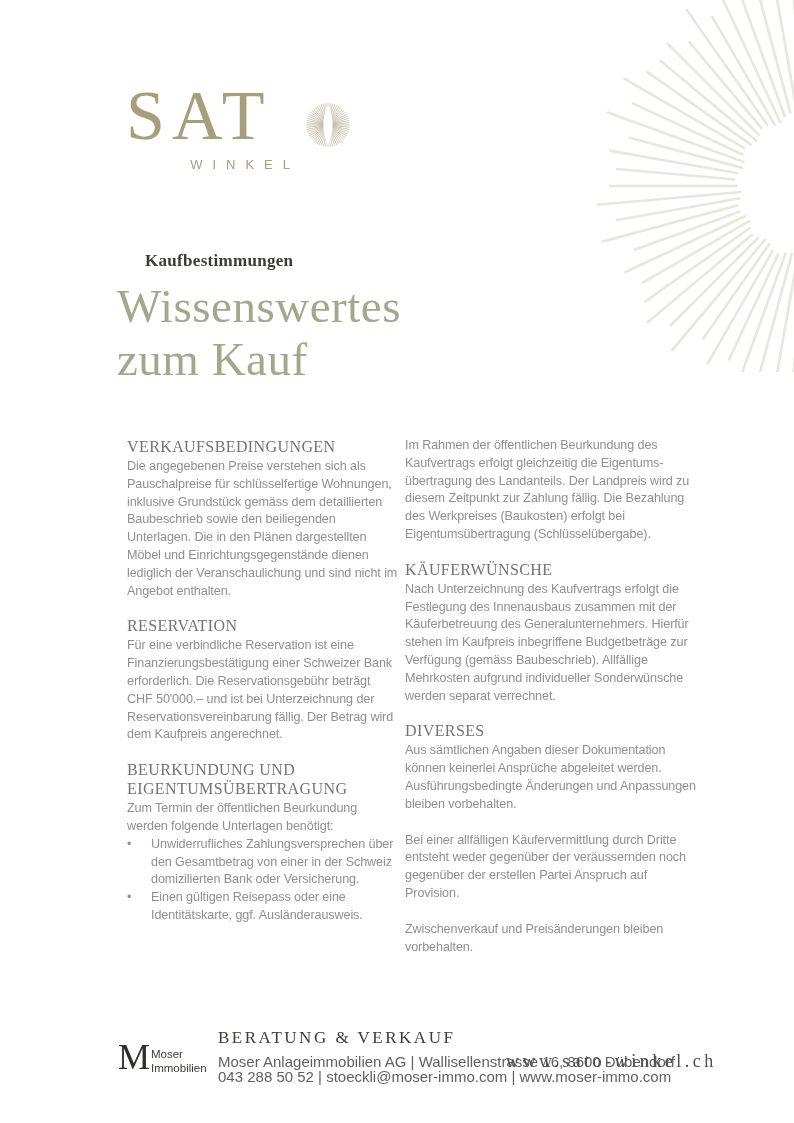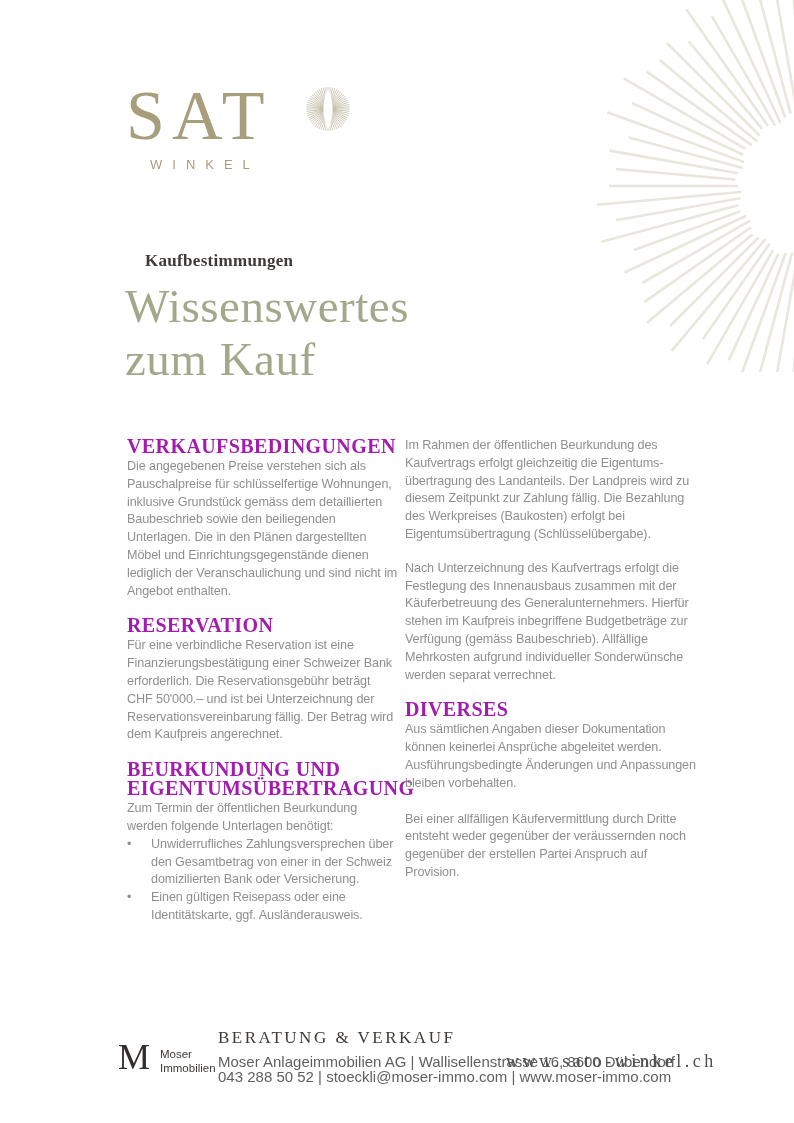--- a/index.html
+++ b/index.html
@@ -4,65 +4,65 @@
 <style>
   html,body{margin:0;padding:0;background:#ffffff;}
   .page{
     position:relative;width:794px;height:1123px;background:#ffffff;
     overflow:hidden;font-family:"Liberation Sans",sans-serif;
   }
   
   .deco{position:absolute;top:0;right:0;width:300px;height:372px;pointer-events:none;}
   
   .logo{position:absolute;left:126px;top:84px;}
-  .logo-row{display:flex;align-items:flex-start;gap:32px;}
+  .logo-row{display:flex;align-items:flex-end;gap:32px;}
   .logo-main{
     font-family:"Liberation Serif",serif;font-weight:400;
     font-size:70px;line-height:64px;letter-spacing:7px;color:#a79e7c;
   }
   .logo-o{width:46px;height:46px;margin-left:2px;margin-top:2px;}
   .logo-sub{
-    margin-top:9px;text-align:left;width:150px;margin-left:24px;
+    margin-top:9px;text-align:right;width:150px;margin-left:24px;
     font-size:13px;letter-spacing:10px;color:#a79e7c;font-weight:400;
   }
   
   .eyebrow{
     position:absolute;left:126px;top:251px;
     font-family:"Liberation Serif",serif;font-weight:700;
     font-size:17px;color:#3e3a36;letter-spacing:0.3px;margin-left:19px;
   }
   .title{
-    position:absolute;left:125px;top:280px;
+    position:absolute;left:117px;top:280px;
     font-family:"Liberation Serif",serif;font-weight:400;
     font-size:47px;line-height:53px;color:#a4a88b;letter-spacing:0.5px;
   }
   
   .col{position:absolute;top:437px;font-size:12.6px;line-height:17.8px;color:#8f8f8f;letter-spacing:-0.1px;}
   .col-left{left:127px;width:272px;}
   .col-right{left:405px;width:296px;}
   .sec{margin:0;}
   .sec + .sec{margin-top:16px;}
   .sec h3{
-    margin:0 0 2px 0;font-family:"Liberation Serif",serif;font-weight:700;
-    font-size:20px;line-height:19px;color:#a21caf;letter-spacing:0.4px;
+    margin:0 0 2px 0;font-family:"Liberation Serif",serif;font-weight:400;
+    font-size:16px;line-height:19px;color:#737373;letter-spacing:0.4px;
   }
   .sec p{margin:0;}
   .sec p + p{margin-top:18px;}
   .cont-first{margin-top:20px;}
   ul.bullets{list-style:none;margin:0;padding:0;}
   ul.bullets li{display:flex;margin:0;}
   ul.bullets .dot{width:24px;flex:0 0 24px;}
   
   .footer-m{
     position:absolute;left:118px;top:1039px;
     font-family:"Liberation Serif",serif;font-size:36px;line-height:36px;
     color:#332e2b;font-weight:500;letter-spacing:-1px;
   }
   .footer-name{
-    position:absolute;left:160px;top:1047px;
+    position:absolute;left:151px;top:1047px;
     font-size:11.5px;line-height:14px;color:#3e3a36;
   }
   .footer-contact{position:absolute;left:218px;top:1028px;}
   .footer-contact .fc-head{
     font-family:"Liberation Serif",serif;font-size:17px;letter-spacing:2.5px;
     color:#3e3a36;margin-bottom:6px;
   }
   .footer-contact .fc-line{font-size:15px;line-height:15px;color:#5f5f5f;}
   .footer-site{
     position:absolute;left:506px;top:1051px;
@@ -122,26 +122,28 @@
         </li>
       </ul>
     </div>
   </div>
 
   <div class="col col-right">
     <div class="sec">
       <p class="cont-first">Im Rahmen der öffentlichen Beurkundung des Kaufvertrags erfolgt gleichzeitig die Eigentums­übertragung des Landanteils. Der Landpreis wird zu diesem Zeitpunkt zur Zahlung fällig. Die Be­zahlung des Werkpreises (Baukosten) erfolgt bei Eigentumsübertragung (Schlüsselübergabe).</p>
     </div>
     <div class="sec">
+      <h3>KÄUFERWÜNSCHE</h3>
       <p>Nach Unterzeichnung des Kaufvertrags erfolgt die Festlegung des Innenausbaus zusammen mit der Käuferbetreuung des Generalunternehmers. Hierfür stehen im Kaufpreis inbegriffene Budgetbeträge zur Verfügung (gemäss Baubeschrieb). Allfällige Mehrkosten aufgrund individueller Sonderwünsche werden separat verrechnet.</p>
     </div>
     <div class="sec">
       <h3>DIVERSES</h3>
       <p>Aus sämtlichen Angaben dieser Dokumentation können keinerlei Ansprüche abgeleitet werden. Ausführungsbedingte Änderungen und Anpassungen bleiben vorbehalten.</p>
       <p>Bei einer allfälligen Käufervermittlung durch Dritte entsteht weder gegenüber der veräussernden noch gegenüber der erstellen Partei Anspruch auf Provision.</p>
+      <p>Zwischenverkauf und Preisänderungen bleiben vorbehalten.</p>
     </div>
   </div>
 
   <div class="footer-m">M</div>
   <div class="footer-name">
     <div>Moser</div>
     <div>Immobilien</div>
   </div>
   <div class="footer-contact">
     <div class="fc-head">BERATUNG &amp; VERKAUF</div>

